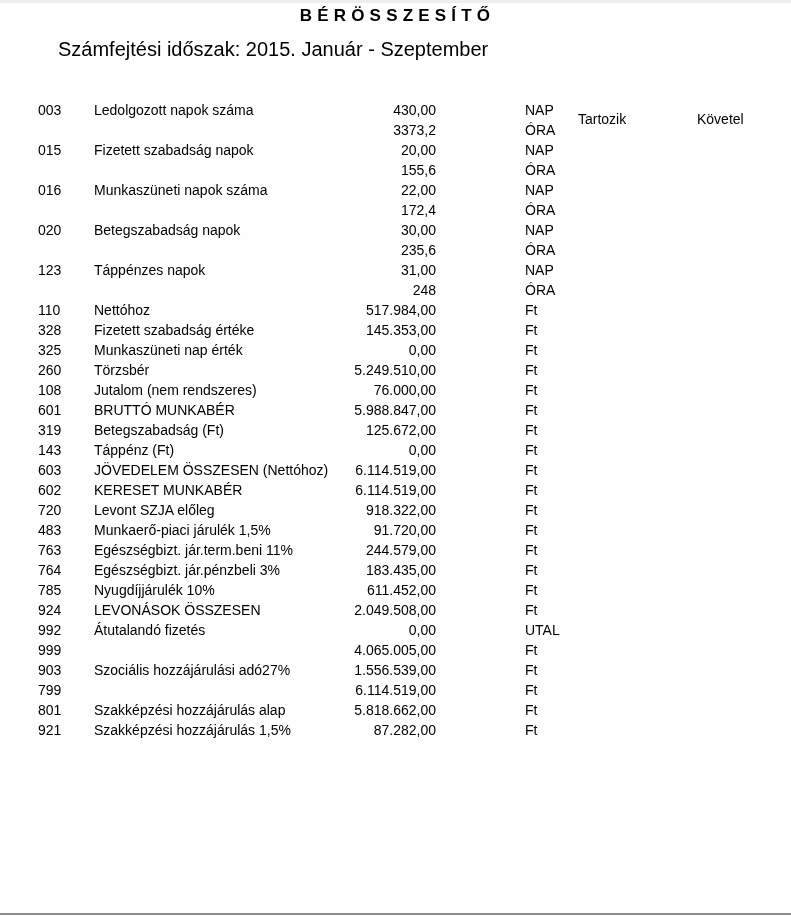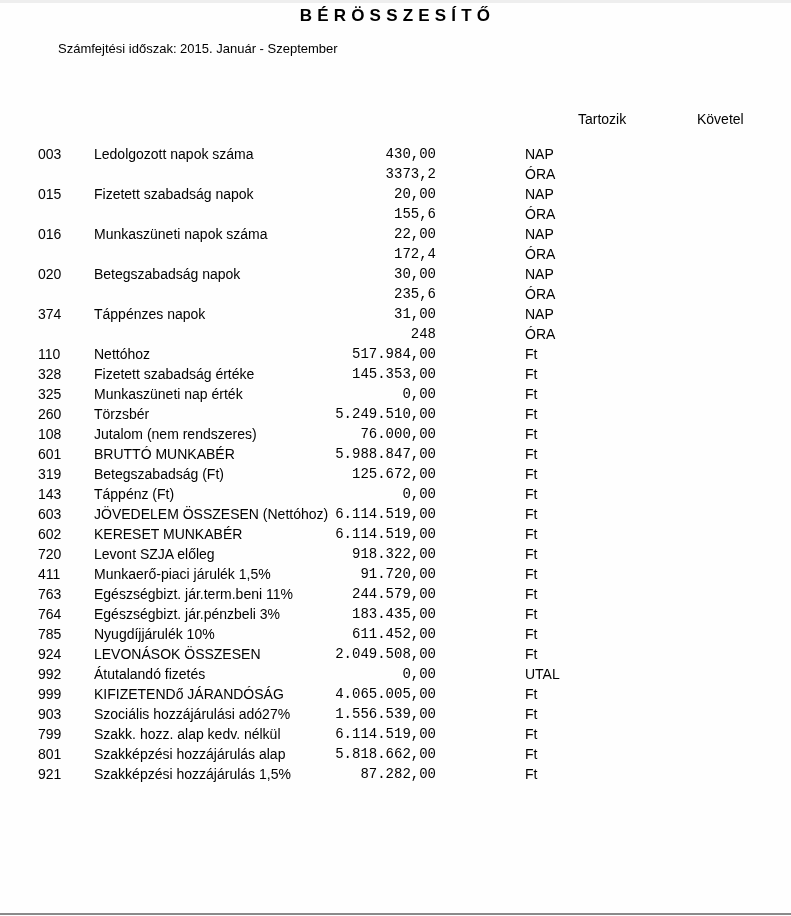--- a/index.html
+++ b/index.html
@@ -8,29 +8,29 @@
       background: #fefefe; color: #000;
       font-family: "Liberation Sans", sans-serif;
     }
     .topbar { position: absolute; left: 0; top: 0; width: 791px; height: 3px; background: #eeeeee; }
     .bottomline { position: absolute; left: 0; top: 913px; width: 791px; height: 2px; background: #8a8a8a; }
     .title {
       position: absolute; left: 0; width: 791px; top: 6px; text-align: center;
       font-weight: bold; font-size: 17px; letter-spacing: 5.2px; line-height: 20px;
       padding-left: 4px; box-sizing: border-box;
     }
-    .period { position: absolute; left: 58px; top: 40px; font-size: 13px; line-height: 18px; }
+    .period { position: absolute; left: 58px; top: 40px; font-size: 20px; line-height: 18px; }
     .colhead { position: absolute; top: 81px; font-size: 14px; line-height: 17px; margin-top: 30px; }
     .col-tartozik { left: 578px; }
     .col-kovetel { left: 697px; }
-    .rows { position: absolute; left: 0; top: 100px; width: 711px; margin-top: 44px; }
+    .rows { position: absolute; left: 0; top: 100px; width: 711px; }
     .row { position: relative; height: 20px; font-size: 14px; line-height: 20px; }
     .code { position: absolute; left: 38px; }
     .label { position: absolute; left: 94px; white-space: nowrap; }
-    .value { position: absolute; right: 275px; text-align: center; white-space: nowrap; font-family: Liberation Mono, monospace; }
+    .value { position: absolute; right: 275px; text-align: center; white-space: nowrap; }
     .unit { position: absolute; left: 525px; white-space: nowrap; }
   </style>
 </head>
 <body>
 
 <div class="topbar"></div>
 
 <div class="title">BÉRÖSSZESÍTŐ</div>
 <div class="period">Számfejtési időszak: 2015.  Január - Szeptember</div>
 
@@ -80,21 +80,21 @@
       <span class="value">30,00</span>
       <span class="unit">NAP</span>
     </div>
     <div class="row">
       <span class="code"></span>
       <span class="label"></span>
       <span class="value">235,6</span>
       <span class="unit">ÓRA</span>
     </div>
     <div class="row">
-      <span class="code">374</span>
+      <span class="code">123</span>
       <span class="label">Táppénzes napok</span>
       <span class="value">31,00</span>
       <span class="unit">NAP</span>
     </div>
     <div class="row">
       <span class="code"></span>
       <span class="label"></span>
       <span class="value">248</span>
       <span class="unit">ÓRA</span>
     </div>
@@ -158,21 +158,21 @@
       <span class="value">6.114.519,00</span>
       <span class="unit">Ft</span>
     </div>
     <div class="row">
       <span class="code">720</span>
       <span class="label">Levont SZJA előleg</span>
       <span class="value">918.322,00</span>
       <span class="unit">Ft</span>
     </div>
     <div class="row">
-      <span class="code">411</span>
+      <span class="code">483</span>
       <span class="label">Munkaerő-piaci járulék 1,5%</span>
       <span class="value">91.720,00</span>
       <span class="unit">Ft</span>
     </div>
     <div class="row">
       <span class="code">763</span>
       <span class="label">Egészségbizt. jár.term.beni 11%</span>
       <span class="value">244.579,00</span>
       <span class="unit">Ft</span>
     </div>
@@ -195,33 +195,31 @@
       <span class="unit">Ft</span>
     </div>
     <div class="row">
       <span class="code">992</span>
       <span class="label">Átutalandó fizetés</span>
       <span class="value">0,00</span>
       <span class="unit">UTAL</span>
     </div>
     <div class="row">
       <span class="code">999</span>
-      <span class="label">KIFIZETENDő JÁRANDÓSÁG</span>
       <span class="value">4.065.005,00</span>
       <span class="unit">Ft</span>
     </div>
     <div class="row">
       <span class="code">903</span>
       <span class="label">Szociális hozzájárulási adó27%</span>
       <span class="value">1.556.539,00</span>
       <span class="unit">Ft</span>
     </div>
     <div class="row">
       <span class="code">799</span>
-      <span class="label">Szakk. hozz. alap kedv. nélkül</span>
       <span class="value">6.114.519,00</span>
       <span class="unit">Ft</span>
     </div>
     <div class="row">
       <span class="code">801</span>
       <span class="label">Szakképzési hozzájárulás alap</span>
       <span class="value">5.818.662,00</span>
       <span class="unit">Ft</span>
     </div>
     <div class="row">

